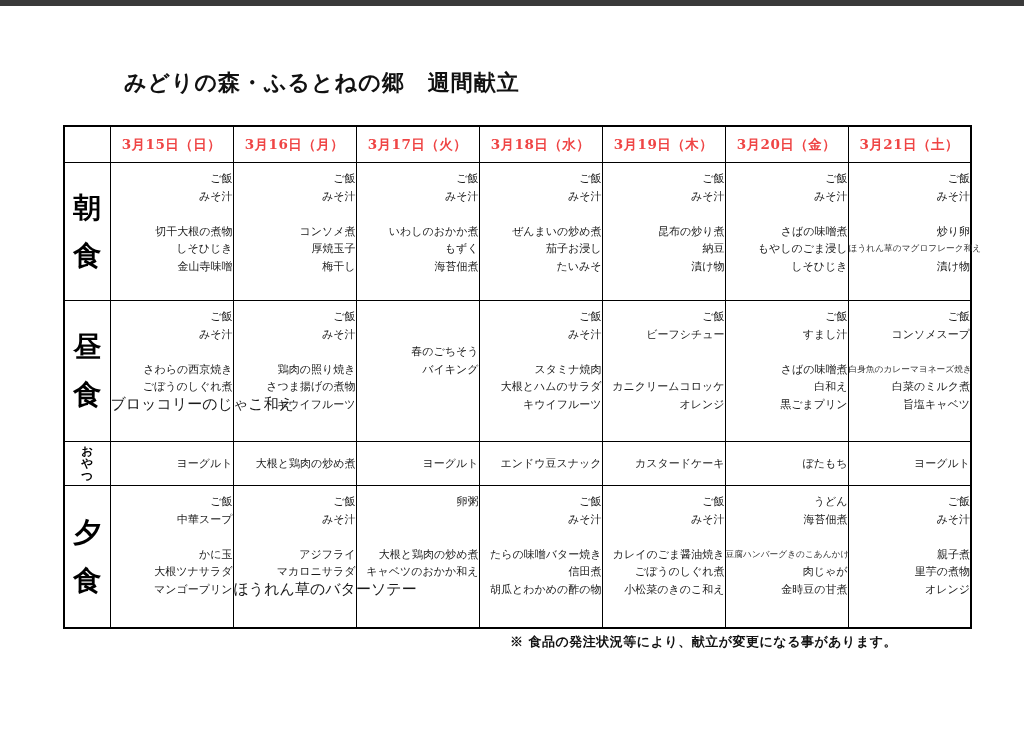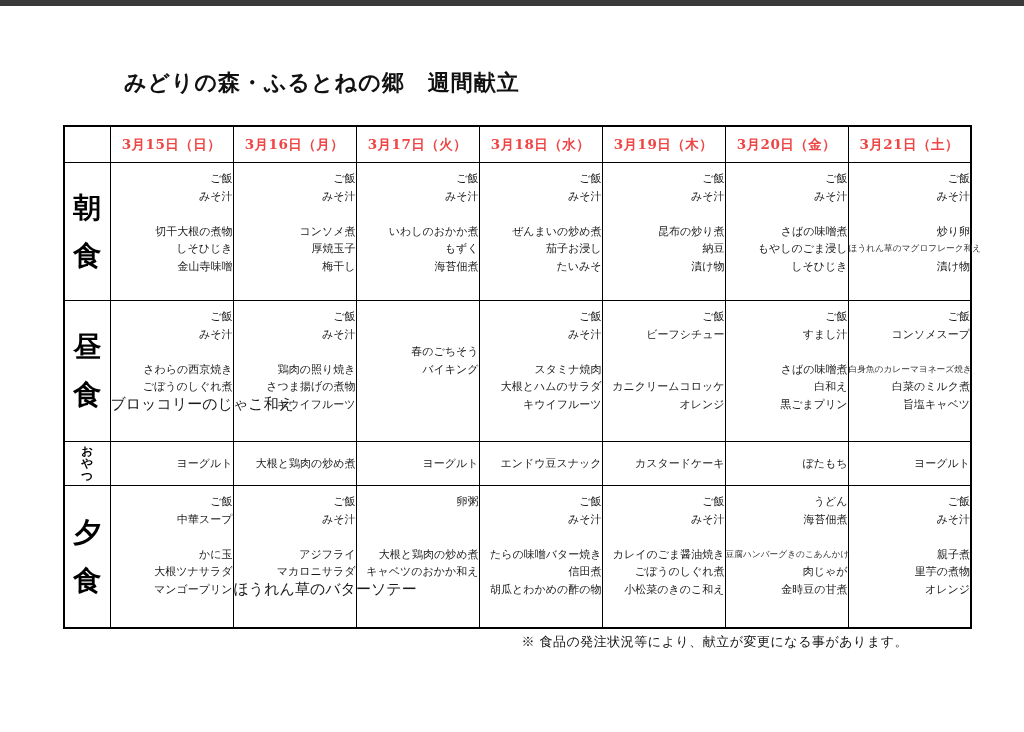--- a/index.html
+++ b/index.html
@@ -50,22 +50,22 @@
   th.row-label{
     text-align:center;vertical-align:middle;font-weight:bold;color:#000;
   }
   .label-stack{
     display:flex;flex-direction:column;align-items:center;justify-content:center;
     height:100%;
   }
   .label-stack.big span{font-size:28px;line-height:30px;margin:9px 0;font-weight:bold;}
   .label-stack.small span{font-size:11.5px;line-height:12.5px;font-weight:bold;}
   .footnote{
-    position:absolute;left:63px;top:633px;width:845px;
-    text-align:right;font-size:13px;font-weight:normal;color:#111;
+    position:absolute;left:52px;top:633px;width:845px;
+    text-align:right;font-size:13px;font-weight:bold;color:#111;
     letter-spacing:0.5px;white-space:nowrap;
   }
 </style>
 </head>
 <body>
 
 <div class="top-bar"></div>
 
 <div class="doc-title">みどりの森・ふるとねの郷　週間献立</div>
 

